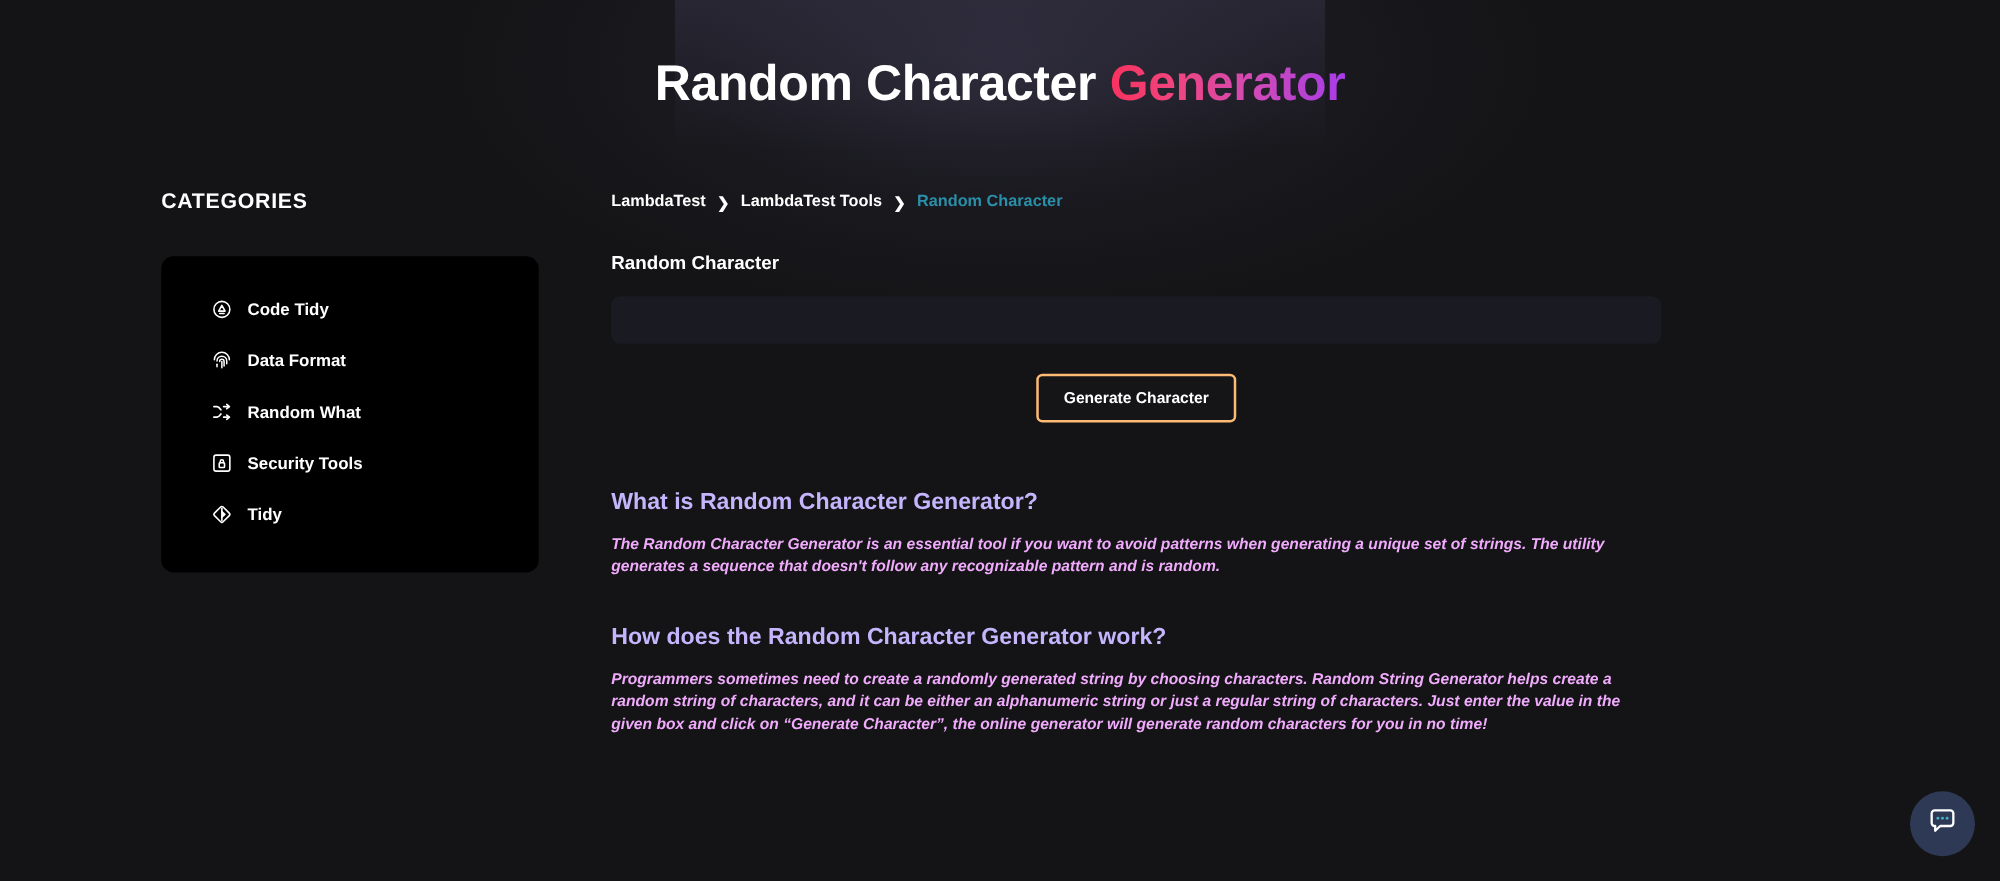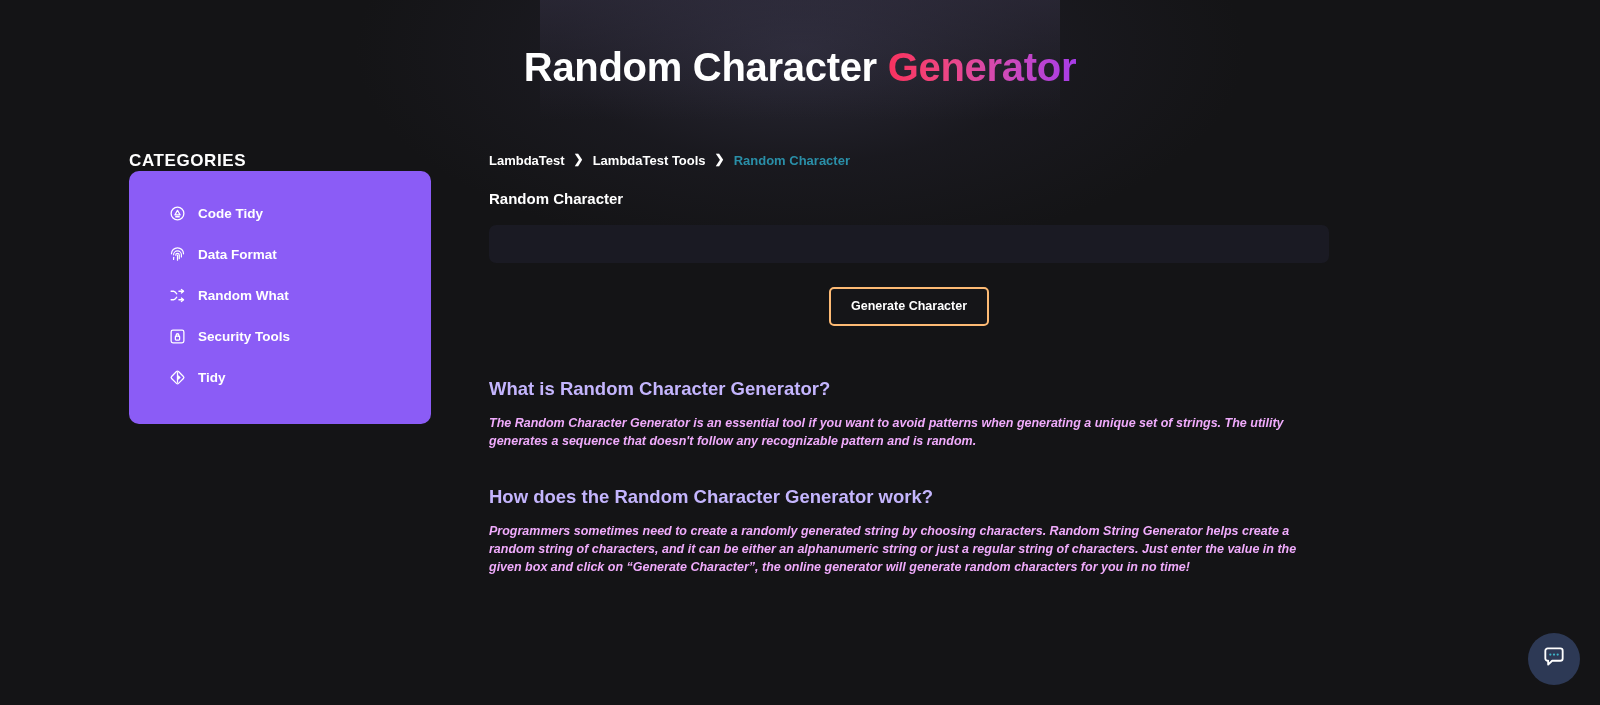--- a/index.html
+++ b/index.html
@@ -77,24 +77,25 @@
     margin-top: 60px;
   }
 
   
   .sidebar { width: 360px; flex: none; }
   .sidebar-title {
     font-size: 17px;
     font-weight: 700;
     letter-spacing: 0.6px;
     color: #ffffff;
+    margin-bottom: 34px;
   }
   .cat-card {
     width: 302px;
-    background: #8b5cf6;
+    background: #000000;
     border-radius: 10px;
     padding: 22px 0 26px 0;
   }
   .cat-item {
     display: flex;
     align-items: center;
     gap: 12px;
     padding: 12px 0 12px 40px;
     cursor: pointer;
   }
@@ -109,25 +110,25 @@
     font-weight: 700;
     color: #ffffff;
     white-space: nowrap;
   }
 
   
   .main { flex: 1; padding-right: 180px; padding-top: 2px; }
 
   .breadcrumb {
     display: flex;
-    align-items: flex-start;
+    align-items: flex-end;
     gap: 9px;
     font-size: 13px;
     font-weight: 700;
-    margin-bottom: 22px;
+    margin-bottom: 34px;
   }
   .breadcrumb .crumb { color: #ffffff; cursor: pointer; white-space: nowrap; }
   .breadcrumb .crumb.current { color: #2a8fa8; cursor: default; }
   .breadcrumb .sep {
     color: #ffffff;
     font-size: 12px;
     font-weight: 700;
     line-height: 1;
   }
 

